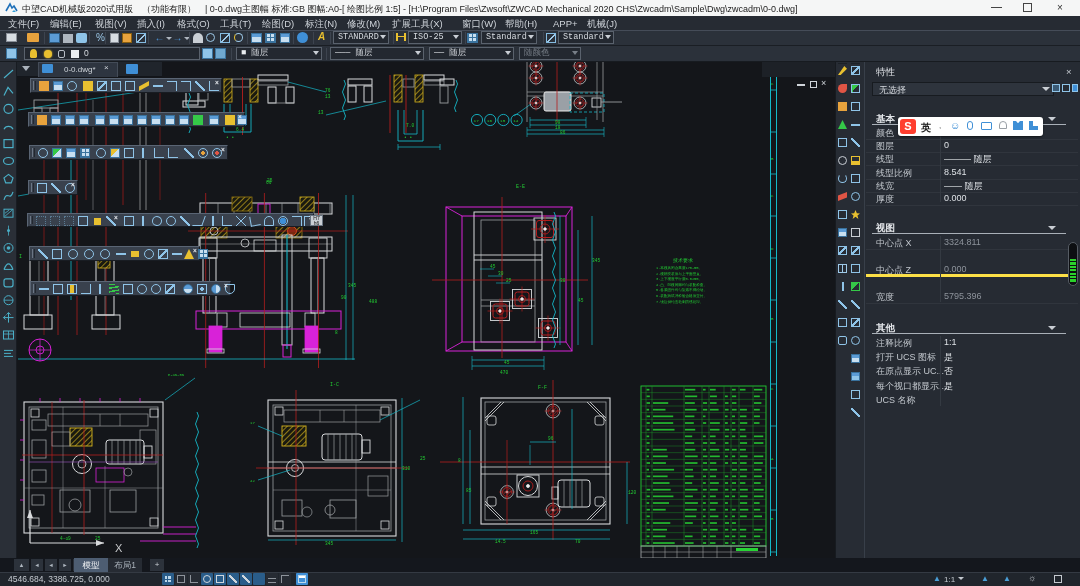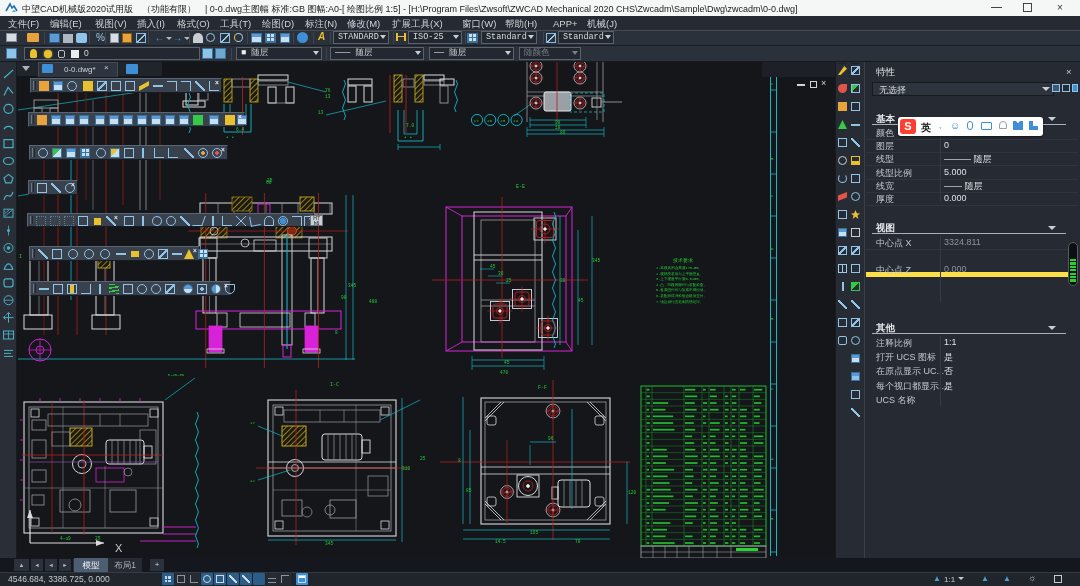--- a/index.html
+++ b/index.html
@@ -1013,42 +1013,46 @@
 <div class="prow" style="top:139.2px;border-bottom:1px solid #30353d;">
       <span class="plab">图层</span>
       <span class="pval">0</span>
     </div>
 <div class="prow" style="top:152.4px;border-bottom:1px solid #30353d;">
       <span class="plab">线型</span>
       <span class="pval">——— 随层</span>
     </div>
 <div class="prow" style="top:165.6px;border-bottom:1px solid #30353d;">
       <span class="plab">线型比例</span>
-      <span class="pval">5.000</span>
+      <span class="pval">8.541</span>
     </div>
 <div class="prow" style="top:178.8px;border-bottom:1px solid #30353d;">
       <span class="plab">线宽</span>
       <span class="pval">—— 随层</span>
     </div>
 <div class="prow" style="top:192.0px;border-bottom:1px solid #30353d;">
       <span class="plab">厚度</span>
       <span class="pval">0.000</span>
     </div>
 <div class="phead" style="top:222px;">
       <span style="position:absolute;left:10px;">视图</span>
     </div>
 <div class="abs" style="left:872px;top:233px;width:194px;border-top:1px solid #a9b0b8;"></div>
 <div class="abs" style="left:1048px;top:226px;width:0;height:0;border-left:4px solid transparent;border-right:4px solid transparent;border-top:4.5px solid #c9ced4;"></div>
 <div class="prow" style="top:236.0px;border-bottom:1px solid #30353d;">
       <span class="plab">中心点 X</span>
       <span class="pval vg">3324.811</span>
     </div>
-<div class="prow" style="top:263.2px;border-bottom:5px solid #fde047;text-align:right;">
+<div class="prow" style="top:263.2px;border-bottom:3px solid #fde047;text-align:right;">
       <span class="plab">中心点 Z</span>
       <span class="pval vg">0.000</span>
+    </div>
+<div class="prow" style="top:290.4px;border-bottom:1px solid #30353d;">
+      <span class="plab">宽度</span>
+      <span class="pval vg">5795.396</span>
     </div>
 <div class="phead" style="top:322px;">
       <span style="position:absolute;left:10px;">其他</span>
     </div>
 <div class="abs" style="left:872px;top:333px;width:194px;border-top:1px solid #a9b0b8;"></div>
 <div class="abs" style="left:1048px;top:326px;width:0;height:0;border-left:4px solid transparent;border-right:4px solid transparent;border-top:4.5px solid #c9ced4;"></div>
 <div class="prow" style="top:336.0px;">
       <span class="plab">注释比例</span>
       <span class="pval">1:1</span>
     </div>

